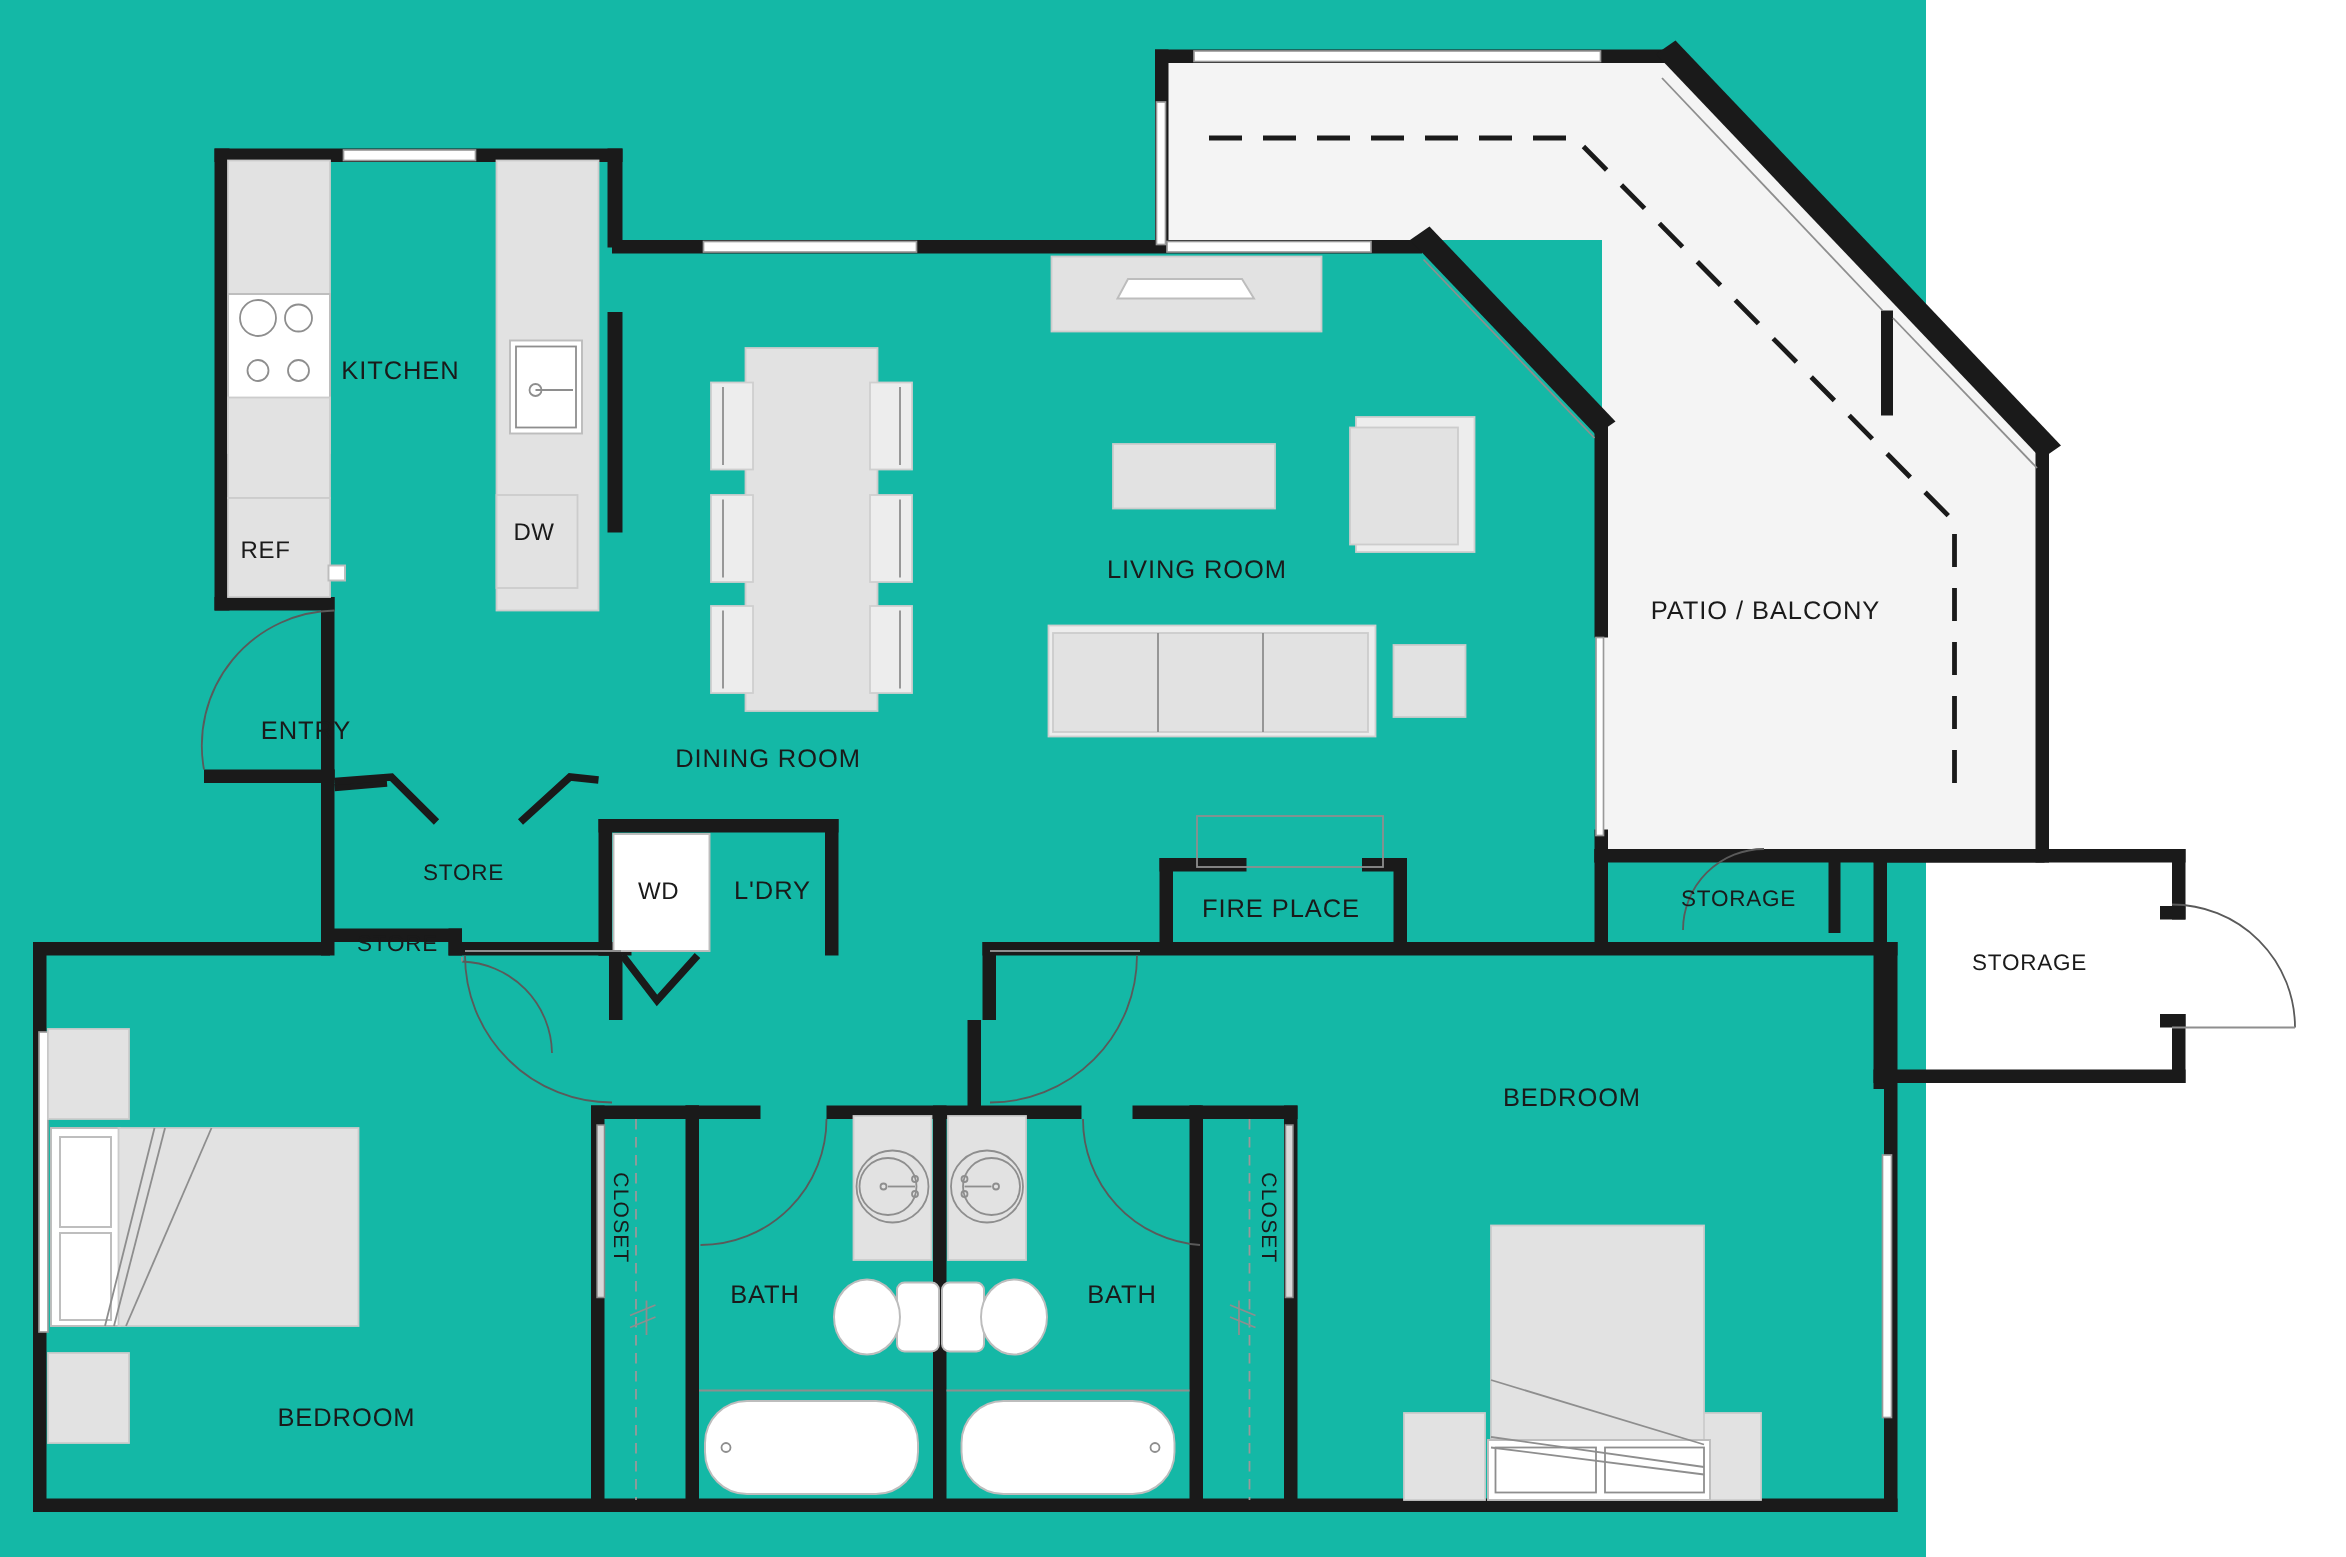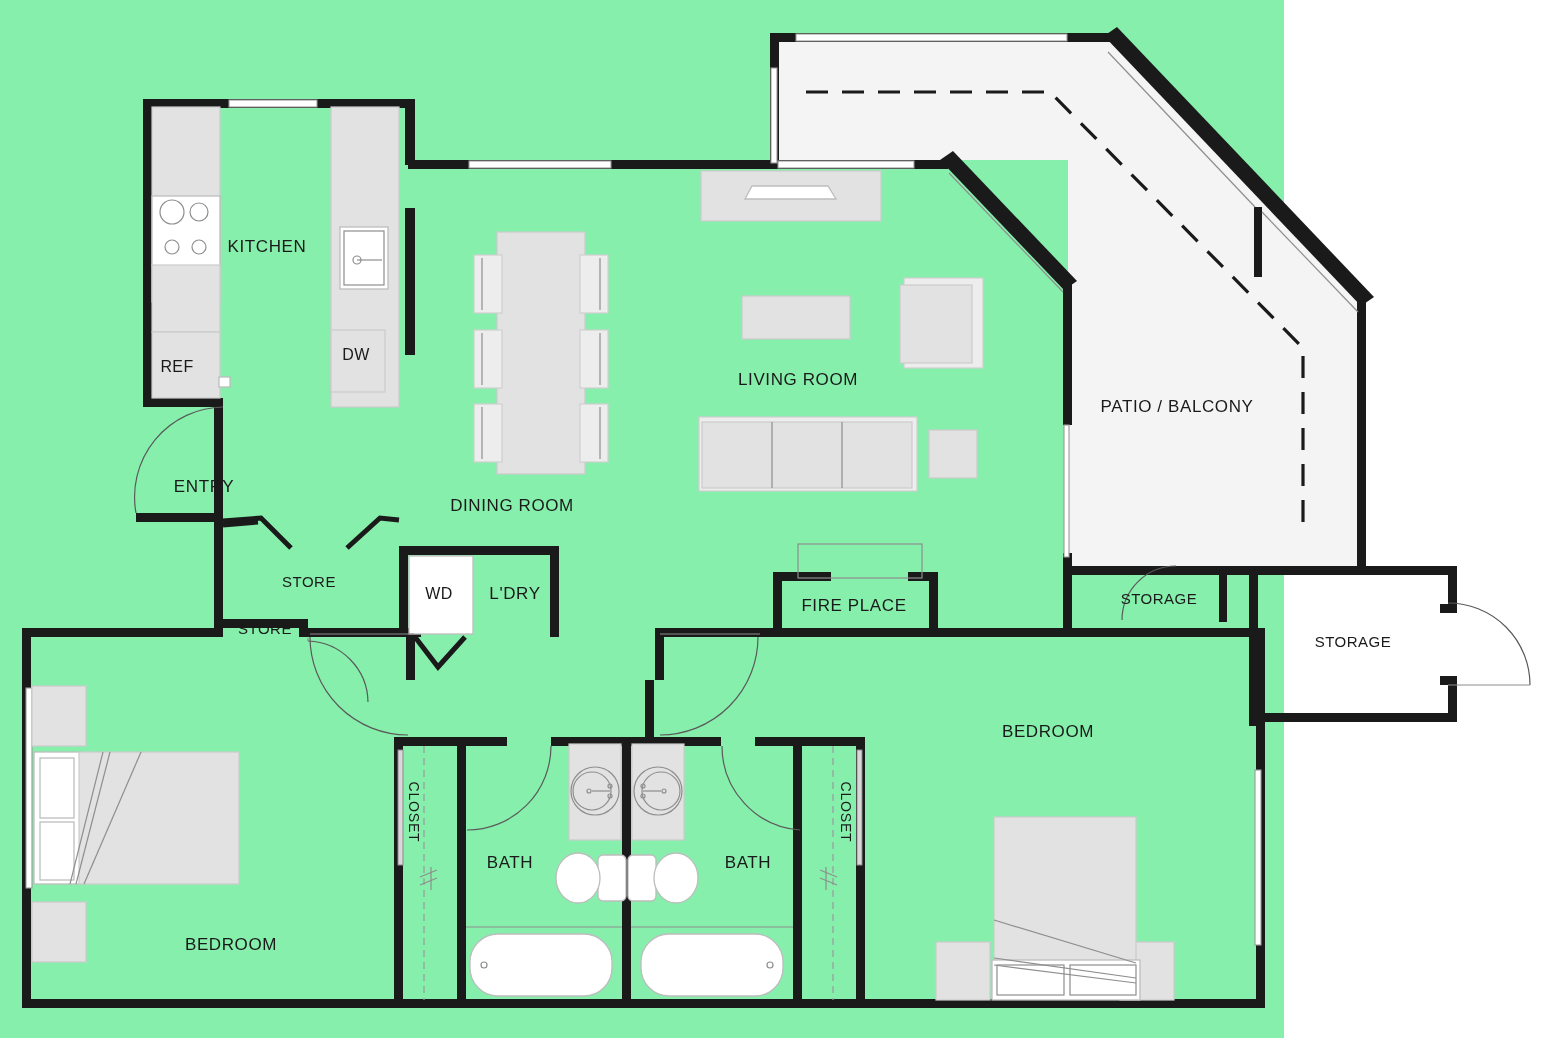--- a/index.html
+++ b/index.html
@@ -10,21 +10,21 @@
   body {
     width: 1564px;
     height: 1038px;
     font-family: "Liberation Sans", sans-serif;
     overflow: hidden;
   }
   #floorplan-root {
     position: relative;
     width: 1284px;
     height: 1038px;
-    background: #86efac;
+    background: #14b8a6;
   }
   svg#plan {
     display: block;
     width: 1564px;
     height: 1038px;
   }
   .room-label {
     font-family: "Liberation Sans", sans-serif;
     font-size: 17px;
     letter-spacing: 0.6px;

